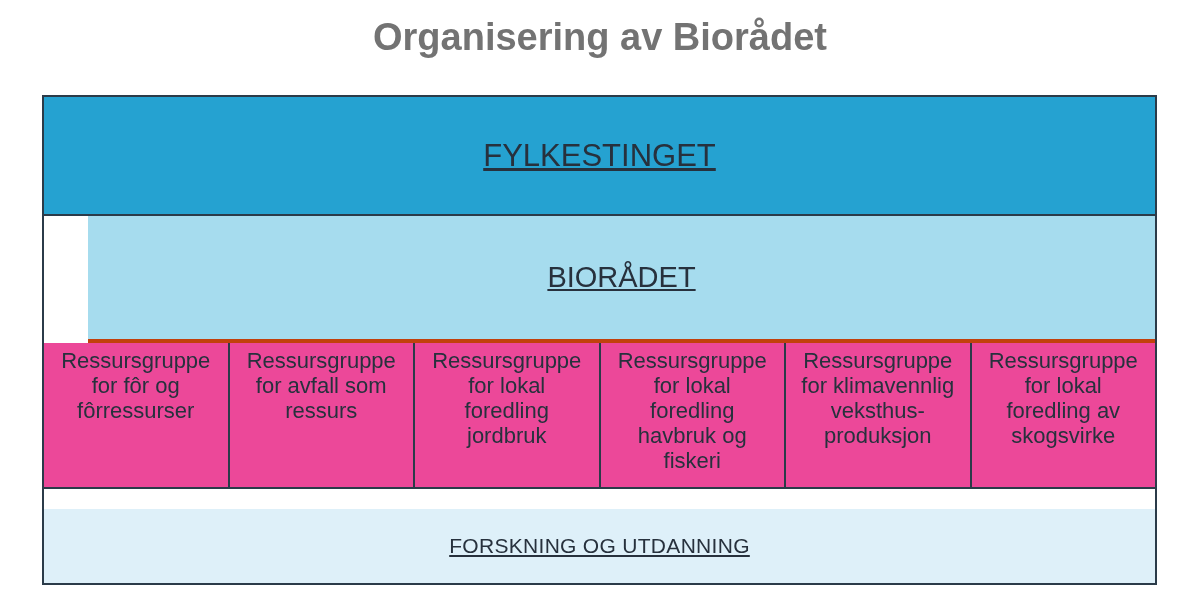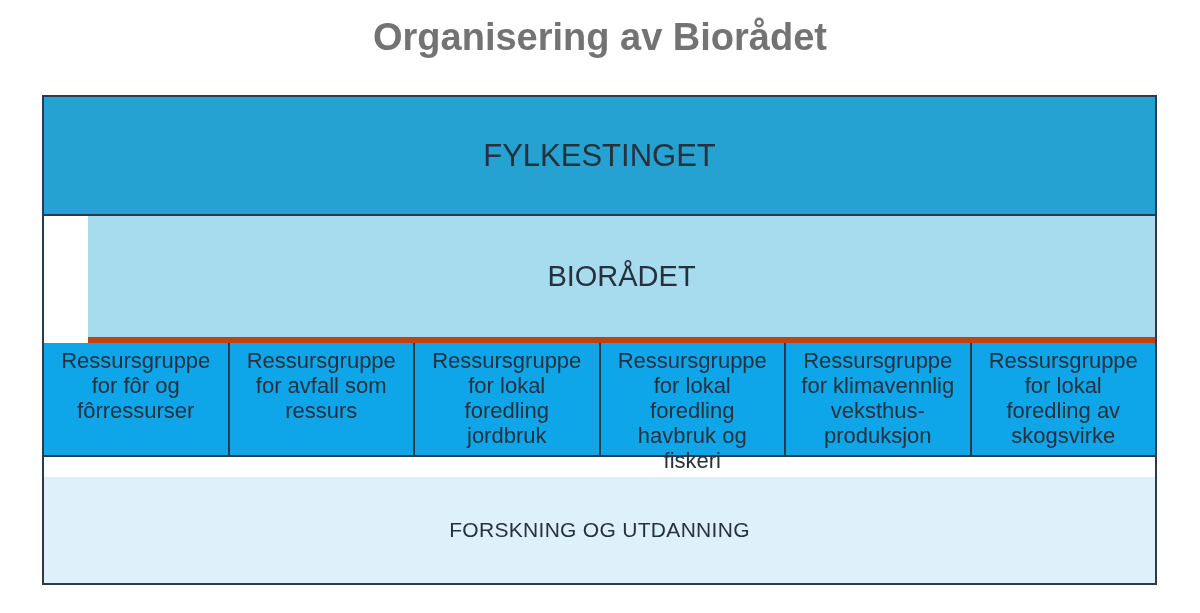--- a/index.html
+++ b/index.html
@@ -39,39 +39,40 @@
     border: 2px solid #2b3b49;
     display: flex;
     flex-direction: column;
   }
   .band {
     box-sizing: border-box;
     display: flex;
     align-items: center;
     justify-content: center;
     text-align: center;
+    text-decoration: underline;
   }
   .band-top {
     height: 119px;
     background: #25a2d1;
     border-bottom: 2px solid #2b3b49;
     font-size: 31px;
   }
   .band-council {
     height: 127px;
     background: #a6dcee;
-    border-bottom: 6px solid #c2410c;
+    border-bottom: 4px solid #c2410c;
     font-size: 29px;
     margin-left: 44px;
   }
   .groups-row {
-    height: 114px;
+    height: 146px;
     display: flex;
     border-bottom: 2px solid #2b3b49;
-    background: #0ea5e9;
+    background: #ec4899;
     box-sizing: border-box;
   }
   .group-cell {
     flex: 1 1 0;
     box-sizing: border-box;
     border-right: 2px solid #2b3b49;
     padding-top: 5px;
     text-align: center;
   }
   .group-cell:last-child {

